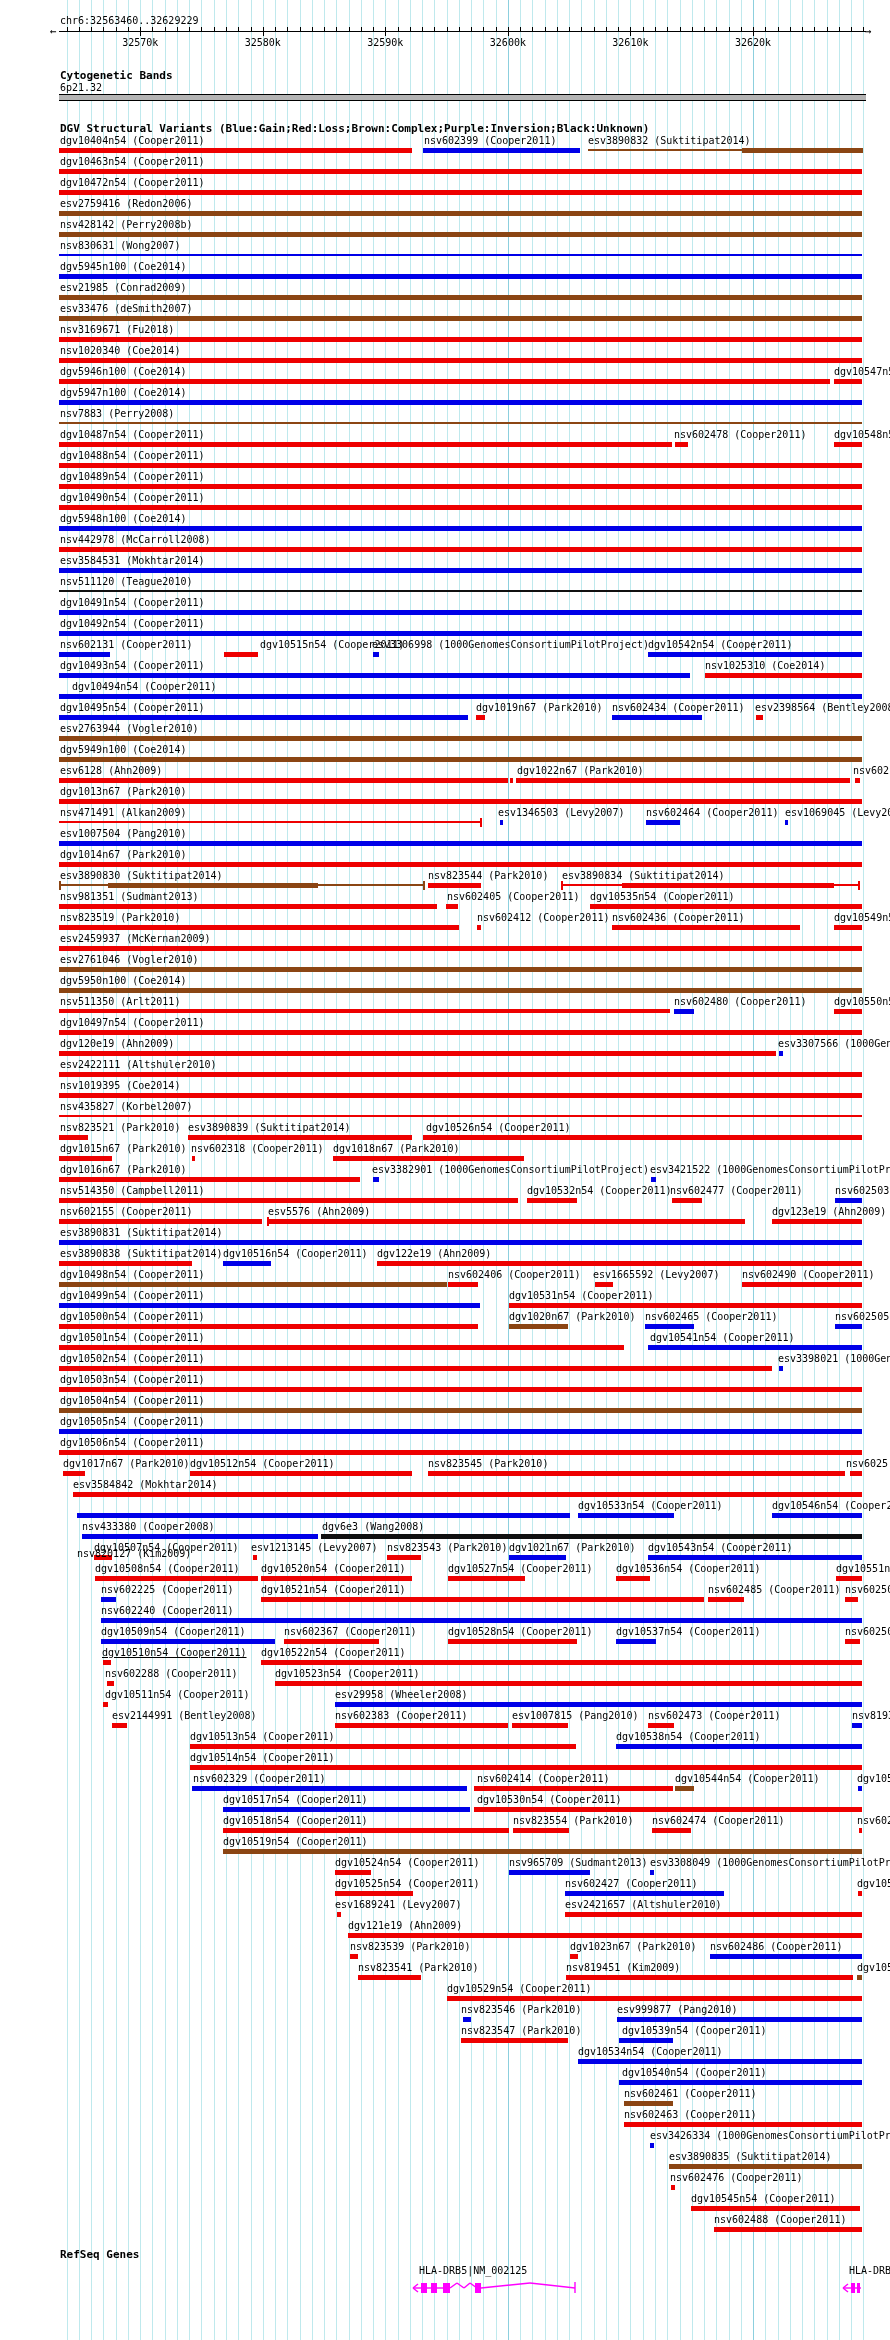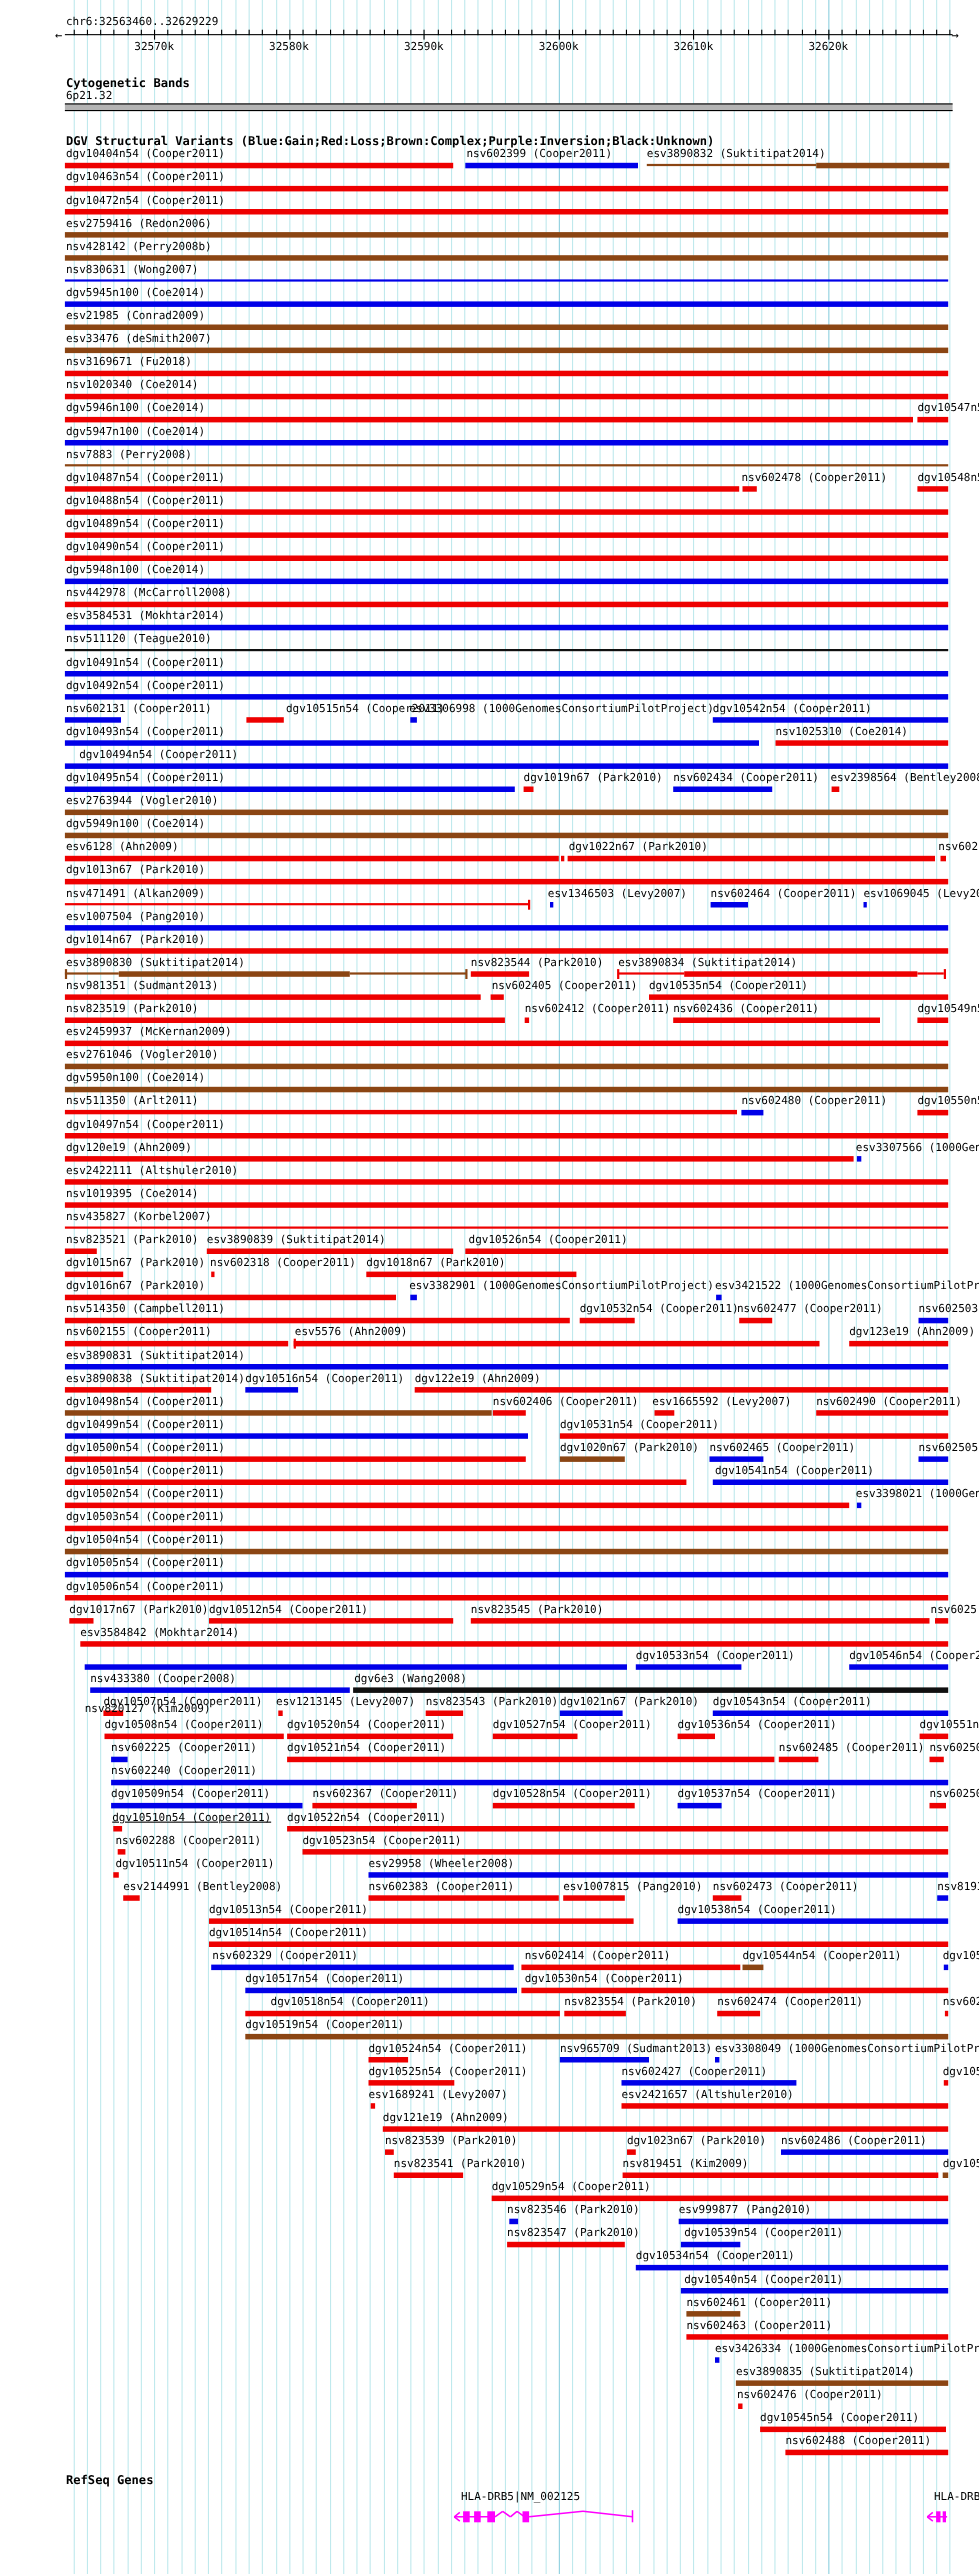--- a/index.html
+++ b/index.html
@@ -667,21 +667,21 @@
         <div class="vlabel" style="left: 857px; top: 1774px;">dgv105</div>
         <div class="bar" style="left: 858px; top: 1786px; width: 4px; height: 5px; background: rgb(0, 0, 232);"></div>
       </div>
       <div>
         <div class="vlabel" style="left: 223px; top: 1795px;">dgv10517n54 (Cooper2011)</div>
         <div class="bar" style="left: 223px; top: 1807px; width: 247px; height: 5px; background: rgb(0, 0, 232);"></div>
         <div class="vlabel" style="left: 477px; top: 1795px;">dgv10530n54 (Cooper2011)</div>
         <div class="bar" style="left: 474px; top: 1807px; width: 388px; height: 5px; background: rgb(238, 0, 0);"></div>
       </div>
       <div>
-        <div class="vlabel" style="left: 223px; top: 1816px; margin-left: 23px;">dgv10518n54 (Cooper2011)</div>
+        <div class="vlabel" style="left: 223px; top: 1816px;">dgv10518n54 (Cooper2011)</div>
         <div class="bar" style="left: 223px; top: 1828px; width: 286px; height: 5px; background: rgb(238, 0, 0);"></div>
         <div class="vlabel" style="left: 513px; top: 1816px;">nsv823554 (Park2010)</div>
         <div class="bar" style="left: 513px; top: 1828px; width: 56px; height: 5px; background: rgb(238, 0, 0);"></div>
         <div class="vlabel" style="left: 652px; top: 1816px;">nsv602474 (Cooper2011)</div>
         <div class="bar" style="left: 652px; top: 1828px; width: 39px; height: 5px; background: rgb(238, 0, 0);"></div>
         <div class="vlabel" style="left: 857px; top: 1816px;">nsv602</div>
         <div class="bar" style="left: 859px; top: 1828px; width: 3px; height: 5px; background: rgb(238, 0, 0);"></div>
       </div>
       <div>
         <div class="vlabel" style="left: 223px; top: 1837px;">dgv10519n54 (Cooper2011)</div>

